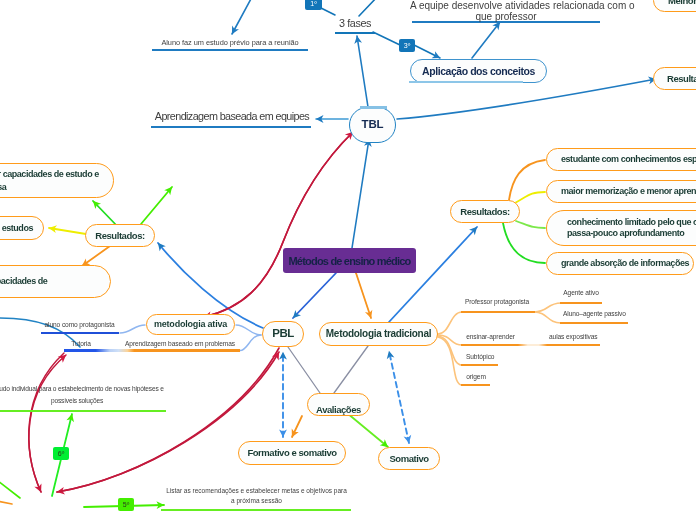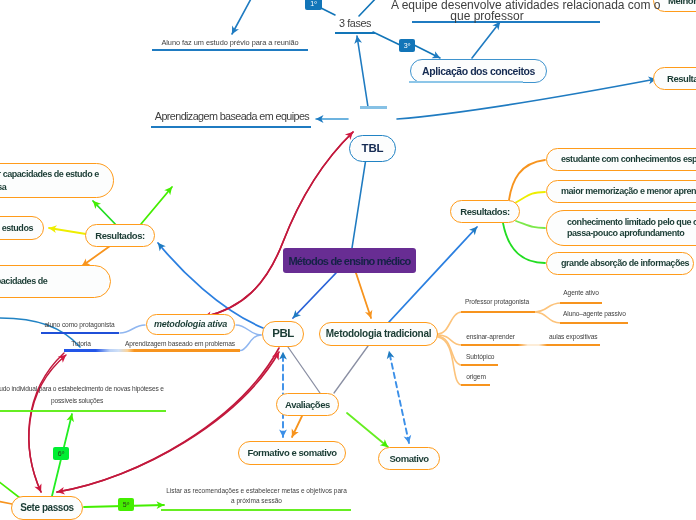--- a/index.html
+++ b/index.html
@@ -115,39 +115,39 @@
       <path d="M534,312 C548,312 547,303 561,303" stroke="#FCC37B" stroke-width="1.6"></path>
       <path d="M534,312 C548,312 547,323 561,323" stroke="#FCC37B" stroke-width="1.6"></path>
 
     </g>
   </svg>
 
   <div class="root" style="left:283px;top:248px;width:133px;height:25px;font-size:11px;letter-spacing:-0.8px;">
     <span>Métodos de ensino médico</span>
   </div>
 
-  <div class="node blue" style="left:349px;top:107px;width:47px;height:27px;font-size:11.5px;letter-spacing:-0.2px;margin-top:28px;">
+  <div class="node blue" style="left:349px;top:107px;width:47px;height:36px;font-size:11.5px;letter-spacing:-0.2px;">
     <span>TBL</span>
   </div>
   <div class="ul" style="left:360px;top:106px;width:27px;height:2.6px;background:#86C1E5;z-index:6;"></div>
 
   <div class="node blue" style="left:410px;top:59px;width:137px;height:24px;font-size:10.5px;letter-spacing:-0.45px;border-color:#3E93CE;">
     <span>Aplicação dos conceitos</span>
   </div>
   <div class="ul" style="left:409px;top:80.6px;width:114px;height:2.6px;background:#8DC6E8;z-index:6;"></div>
 
   <div class="node" style="left:262px;top:321px;width:42px;height:26px;font-size:11.5px;">
     <span>PBL</span>
   </div>
 
   <div class="node" style="left:319px;top:322px;width:119px;height:24px;font-size:10px;letter-spacing:-0.3px;">
     <span>Metodologia tradicional</span>
   </div>
 
-  <div class="node" style="left:146px;top:314px;width:89px;height:21px;font-size:9px;border-width:1.4px;letter-spacing:-0.2px;font-style:italic;">
+  <div class="node" style="left:146px;top:314px;width:89px;height:21px;font-size:9px;border-width:1.4px;letter-spacing:-0.2px;">
     <span>metodologia ativa</span>
   </div>
 
   <div class="node" style="left:450px;top:200px;width:70px;height:23px;font-size:9.5px;">
     <span>Resultados:</span>
   </div>
 
   <div class="node" style="left:85px;top:224px;width:70px;height:23px;font-size:9.5px;">
     <span>Resultados:</span>
   </div>
@@ -185,47 +185,44 @@
 
   <div class="node" style="left:546px;top:210px;width:190px;height:36px;font-size:9px;flex-direction:column;justify-content:center;align-items:flex-start;padding-left:20px;">
     <span>conhecimento limitado pelo que o professor</span>
     <span>passa-pouco aprofundamento</span>
   </div>
 
   <div class="node" style="left:546px;top:252px;width:148px;height:23px;font-size:9px;justify-content:flex-start;padding-left:14px;">
     <span>grande absorção de informações</span>
   </div>
 
-  <div class="node" style="left:276px;top:393px;width:63px;height:23px;font-size:9.5px;">
+  <div class="node" style="left:307px;top:393px;width:63px;height:23px;font-size:9.5px;align-items:flex-end;">
     <span>Avaliações</span>
   </div>
 
   <div class="node" style="left:238px;top:441px;width:108px;height:24px;font-size:9.5px;">
     <span>Formativo e somativo</span>
   </div>
 
   <div class="node" style="left:378px;top:447px;width:62px;height:23px;font-size:9.5px;">
     <span>Somativo</span>
   </div>
 
-  <div class="node" style="left:11px;top:496px;width:72px;height:24px;font-size:10px;">
-    <span>Sete passos</span>
-  </div>
 
   <div class="lbl" style="left:330px;top:17px;width:50px;font-size:10.8px;color:#3e3e3e;letter-spacing:-0.4px;">
     <span>3 fases</span>
   </div>
   <div class="ul" style="left:335px;top:31.8px;width:40px;height:2.4px;background:#1275B8;"></div>
 
   <div class="lbl" style="left:150px;top:38px;width:160px;font-size:7.4px;color:#3e3e3e;letter-spacing:-0.05px;">
     <span>Aluno faz um estudo prévio para a reunião</span>
   </div>
   <div class="ul" style="left:152px;top:48.6px;width:156px;height:2.2px;background:#1F7BC1;"></div>
 
-  <div class="lbl" style="left:391px;top:0px;width:192px;font-size:12px;color:#3e3e3e;line-height:11px;">
+  <div class="lbl" style="left:410px;top:0px;width:192px;font-size:10px;color:#3e3e3e;line-height:11px;">
     <span style="display:block;">A equipe desenvolve atividades relacionada com o</span>
     <span style="display:block;">que professor</span>
   </div>
   <div class="ul" style="left:412px;top:20.5px;width:188px;height:2px;background:#1F7BC1;"></div>
 
   <div class="lbl" style="left:151px;top:110px;width:162px;font-size:10.8px;color:#3e3e3e;letter-spacing:-0.6px;">
     <span>Aprendizagem baseada em equipes</span>
   </div>
   <div class="ul" style="left:151px;top:126px;width:160px;height:2.4px;background:#1F7BC1;"></div>
 

